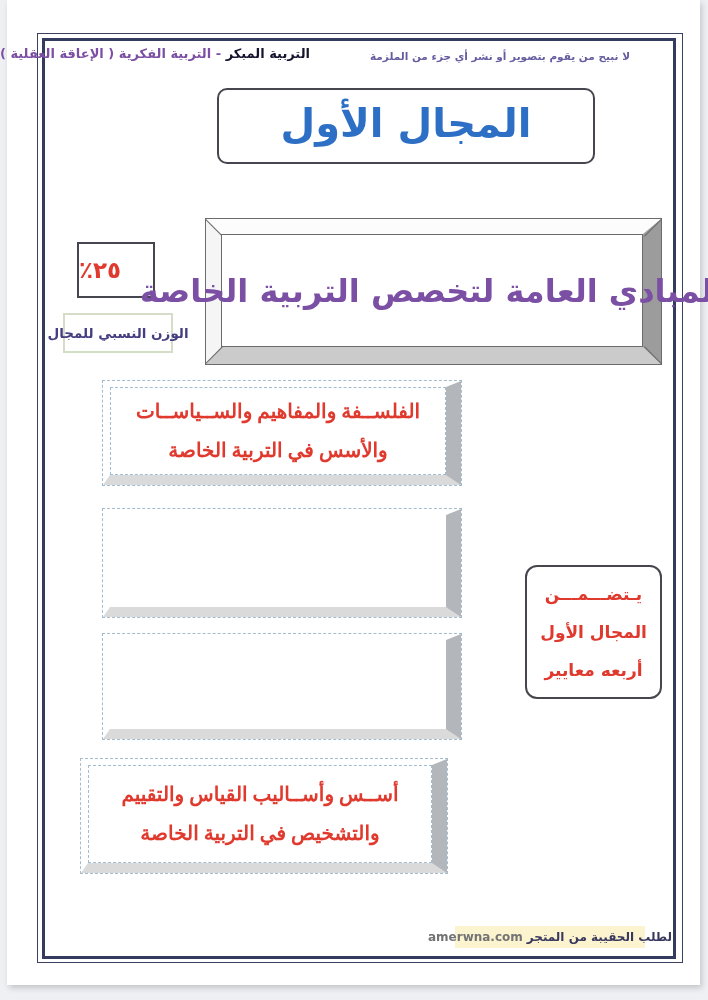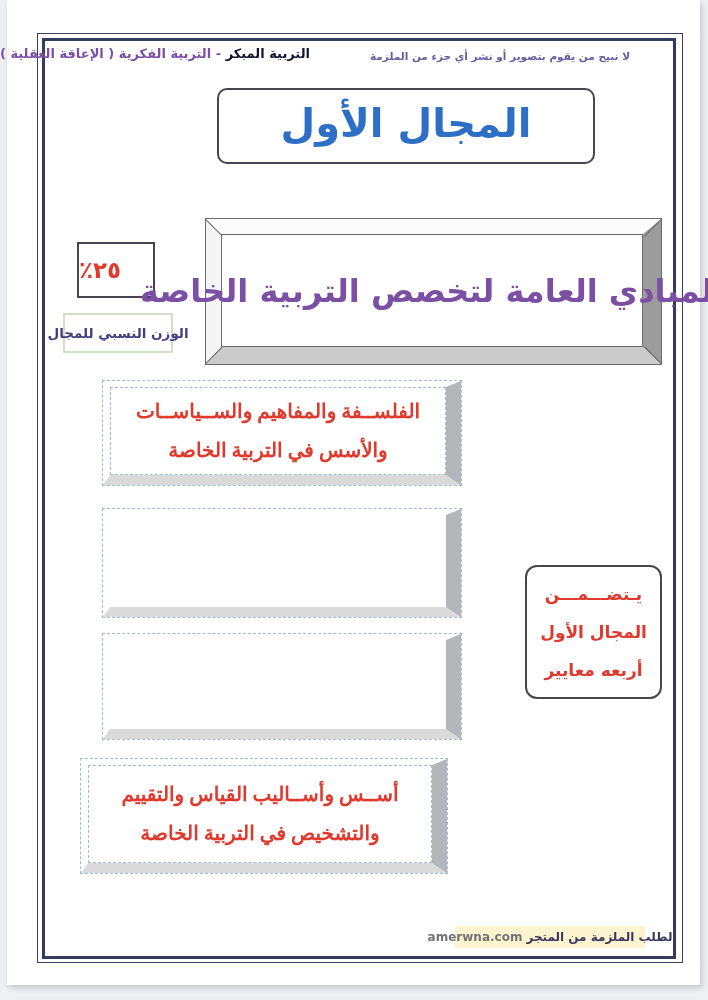--- a/index.html
+++ b/index.html
@@ -203,18 +203,18 @@
       </div>
     </div>
 
     <div class="side-box">
       <span class="t">يـتضـــمـــن
 المجال الأول
 أربعه معايير</span>
     </div>
 
     <div class="footer">
-      <span class="lbl">لطلب الملزمة من المتجر</span>
+      <span class="lbl">لطلب الحقيبة من المتجر</span>
       <span class="lnk">amerwna.com</span>
     </div>
 
   </div>
 </div>
 
 </body></html>

